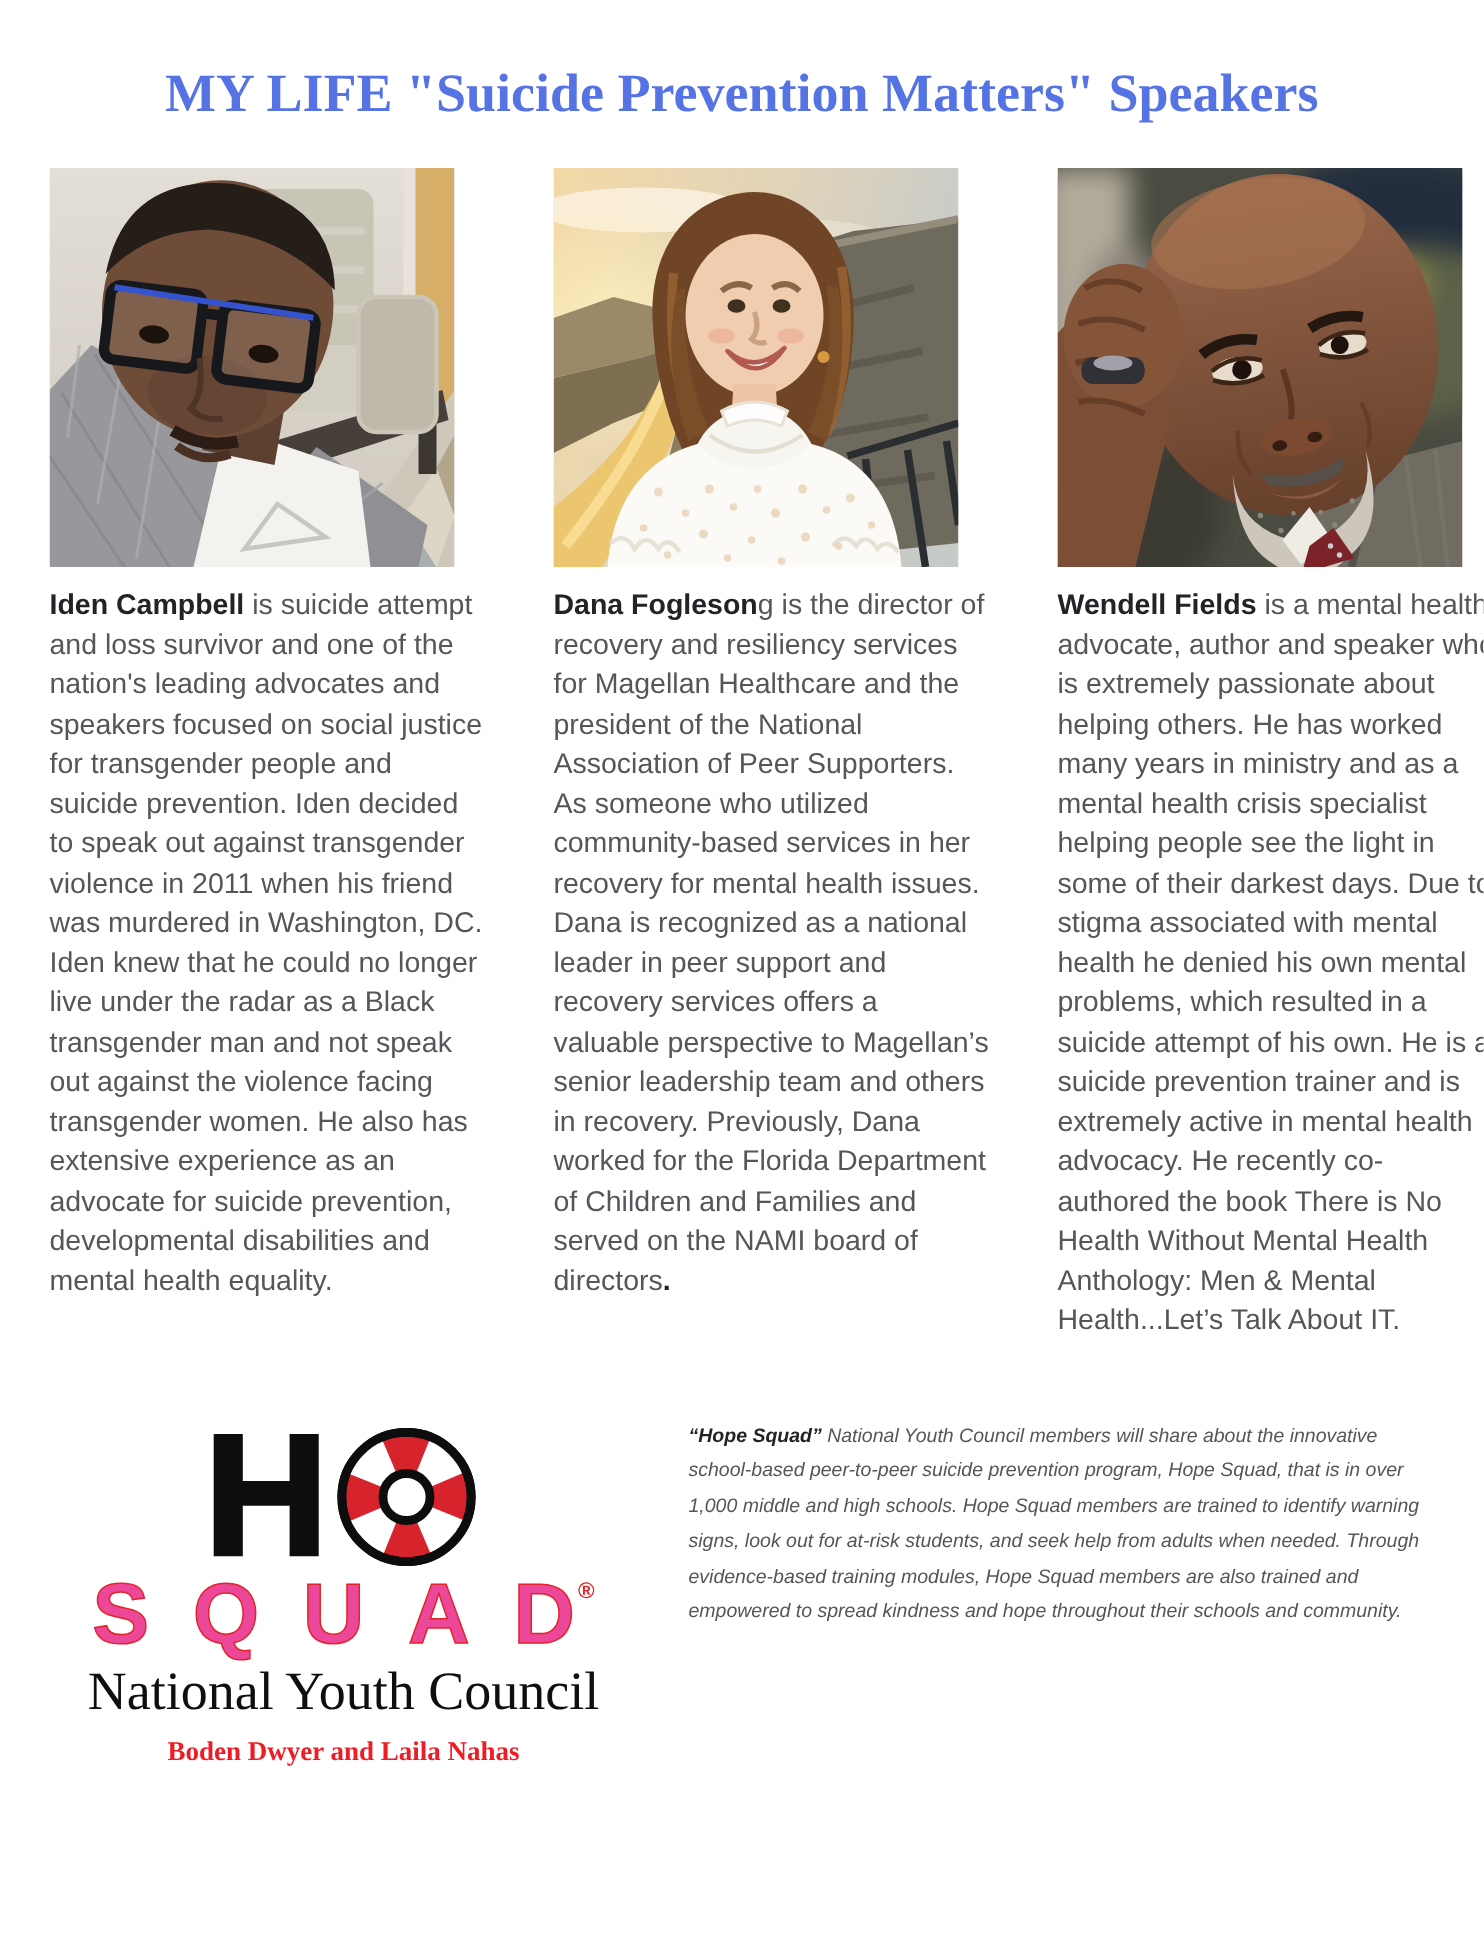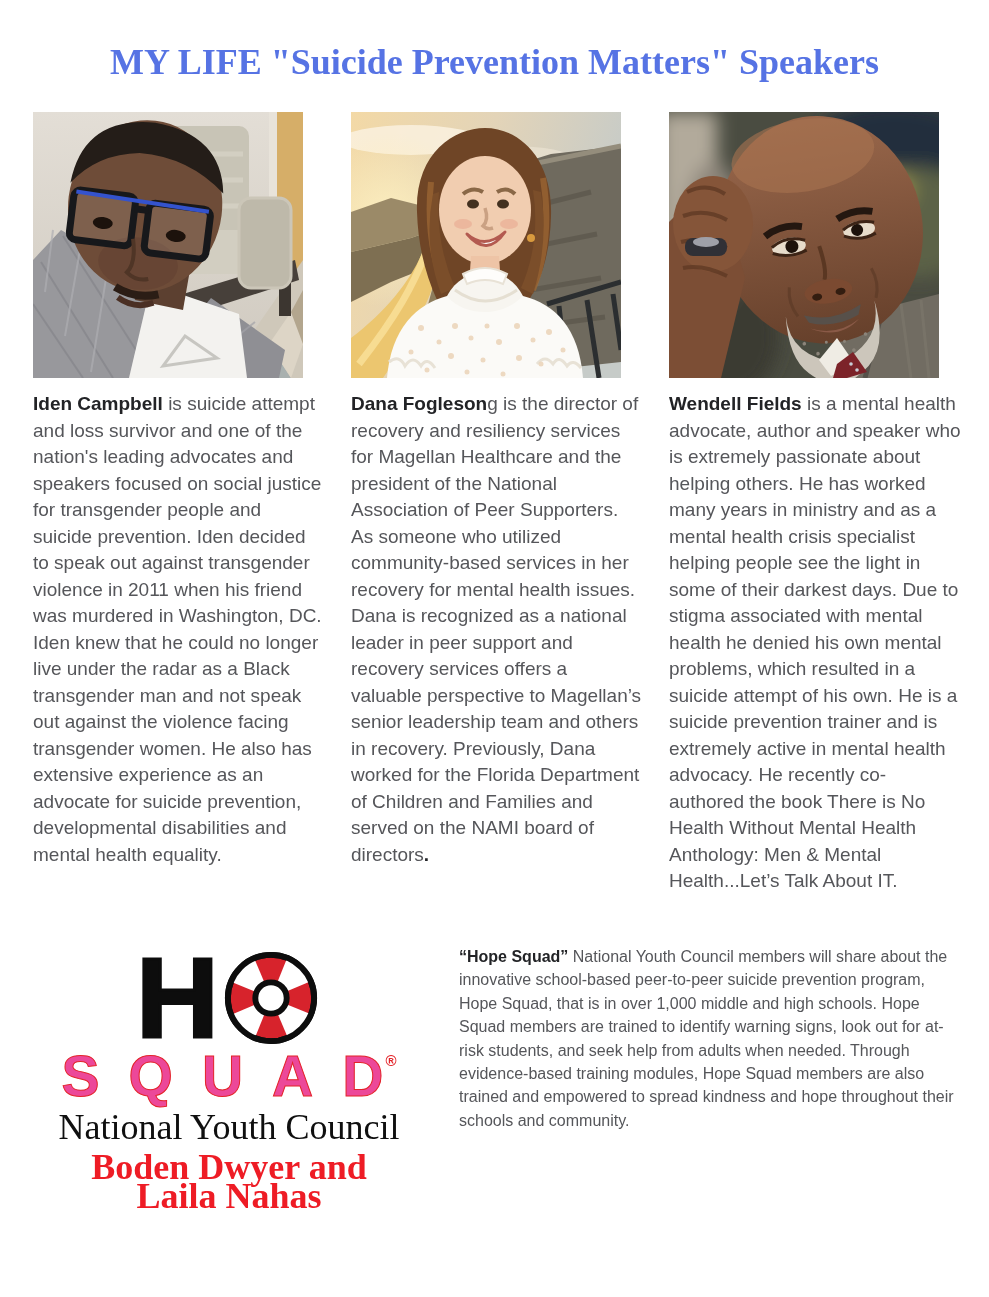--- a/index.html
+++ b/index.html
@@ -14,21 +14,21 @@
   .page-title {
     text-align:center;
     font-family:"Liberation Serif", serif;
     font-weight:bold;
     font-size:36px;
     line-height:1.15;
     color:#5673e4;
   }
 
   
-  .speakers { display:grid; grid-template-columns:repeat(3, 1fr); column-gap:26px; margin-top:29px; }
+  .speakers { display:grid; grid-template-columns:repeat(3, 1fr); column-gap:44px; margin-top:29px; }
   .speaker {}
   .photo { width:270px; height:266px; overflow:hidden; background:#eee; }
   .photo svg { display:block; width:270px; height:266px; }
   .bio {
     margin-top:13px;
     font-size:19px; line-height:26.5px;
     color:#55565a;
     width:292px;
   }
   .bio b { font-weight:bold; color:#222326; }
@@ -51,26 +51,27 @@
   }
   .reg-mark { font-weight:bold; font-size:15px; line-height:15px; color:#e32329; margin-left:2px; }
   .council-line {
     margin-top:9px;
     font-family:Liberation Serif, serif;
     font-size:36px; line-height:38px; color:#0f0f0f;
   }
   .members-line {
     margin-top:7px;
     font-family:"Liberation Serif", serif; font-weight:bold;
-    font-size:36px; line-height:29px; color:#ee1c25;
+    font-size:18px; line-height:29px; color:#ee1c25;
   }
   .footer-text {
     flex:1; margin-left:56px; margin-top:-5px;
-    font-size:16px; line-height:23.4px; color:#55565a;
+    font-size:13px; line-height:23.4px; color:#55565a;
     max-width:516px;
+    font-style:italic;
   }
   .footer-text b { font-weight:bold; color:#222326; }
 </style>
 </head>
 <body>
 
 <div class="page">
 
   <h1 class="page-title">MY LIFE "Suicide Prevention Matters" Speakers</h1>
 

